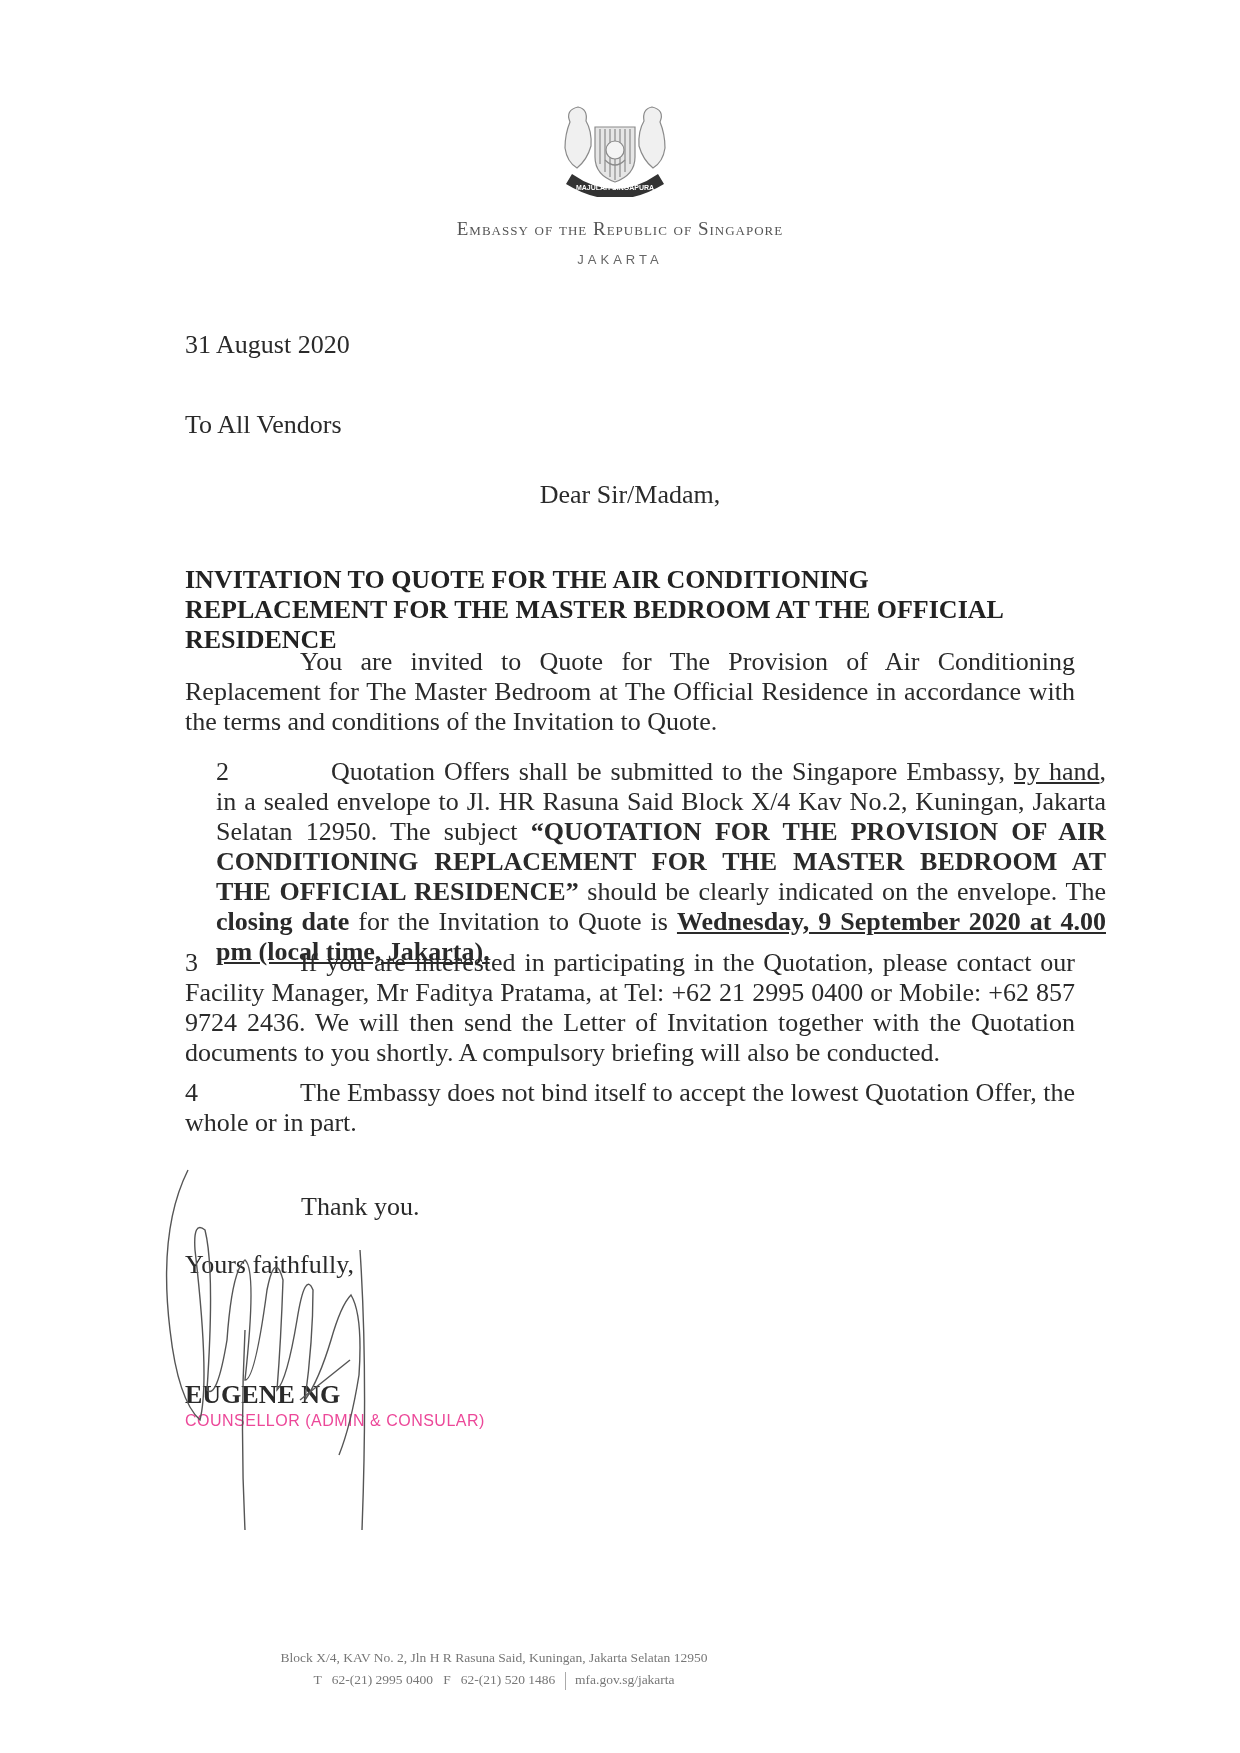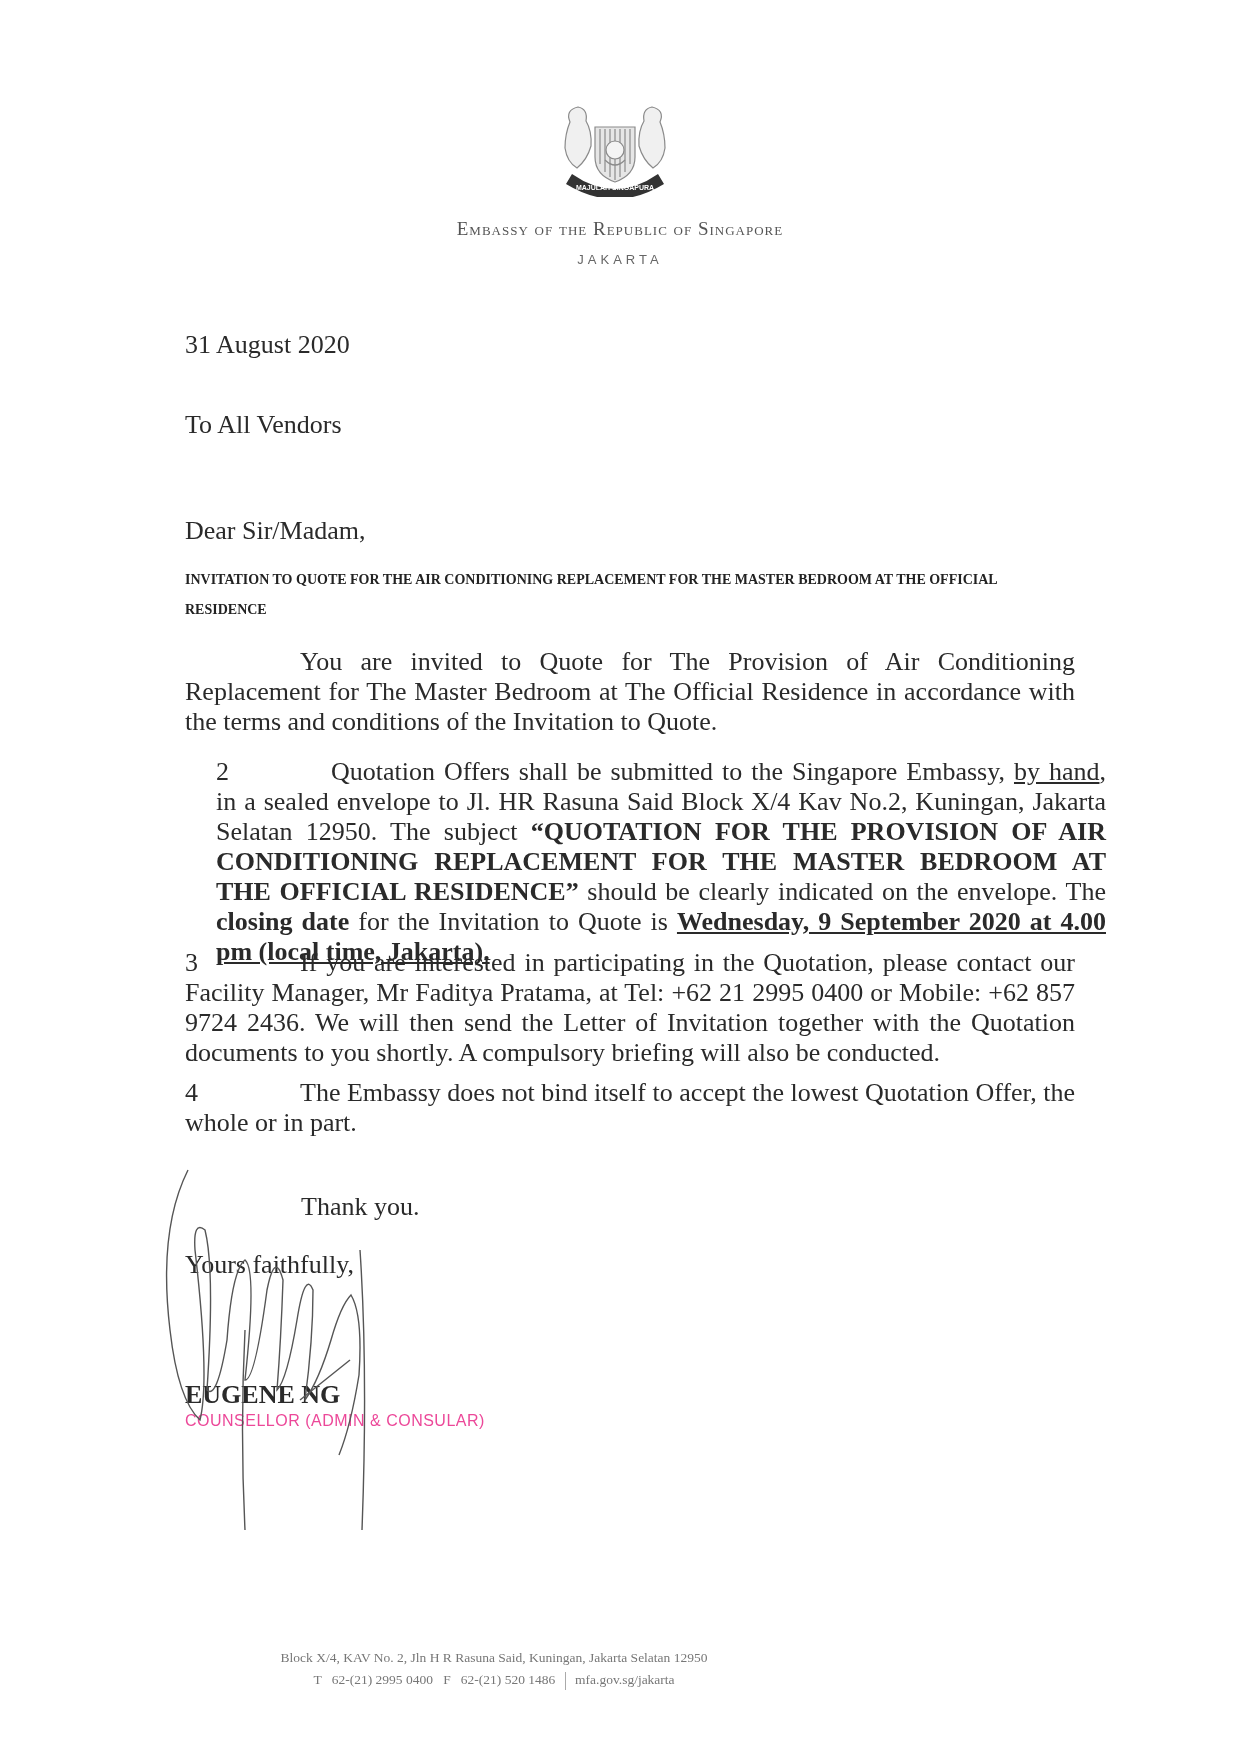--- a/index.html
+++ b/index.html
@@ -6,22 +6,22 @@
   body { width: 1240px; height: 1753px; position: relative; overflow: hidden;
          font-family: "Liberation Serif", serif; color: #2a2a2a; }
   .crest { position: absolute; left: 550px; top: 102px; width: 130px; height: 95px; }
   .org-name { position: absolute; left: 0; width: 1240px; top: 218px; text-align: center;
               font-size: 19px; letter-spacing: 1px; color: #555; font-variant: small-caps; }
   .org-city { position: absolute; left: 0; width: 1240px; top: 252px; text-align: center;
               font-family: "Liberation Sans", sans-serif; font-size: 13px; letter-spacing: 4px; color: #666; }
   .txt { position: absolute; left: 185px; width: 890px; font-size: 26px; line-height: 30px; }
   .date { top: 330px; }
   .recipient { top: 410px; }
-  .salutation { top: 516px; }
-  .subject { top: 565px; font-weight: bold; font-size: 14px; line-height: 30px; color: #222; }
+  .salutation { top: 480px; text-align: center; }
+  .subject { top: 565px; font-weight: bold; font-size: 26px; line-height: 30px; color: #222; }
   .para { text-align: justify; text-align-last: left; }
   .p1 { top: 647px; text-indent: 115px; }
   .p2 { top: 757px; margin-left: 31px; }
   .p3 { top: 948px; }
   .p4 { top: 1078px; }
   .pnum { display: inline-block; width: 115px; }
   .u { text-decoration: underline; }
   .b { font-weight: bold; }
   .thanks { top: 1192px; left: 301px; }
   .closing { top: 1250px; }

